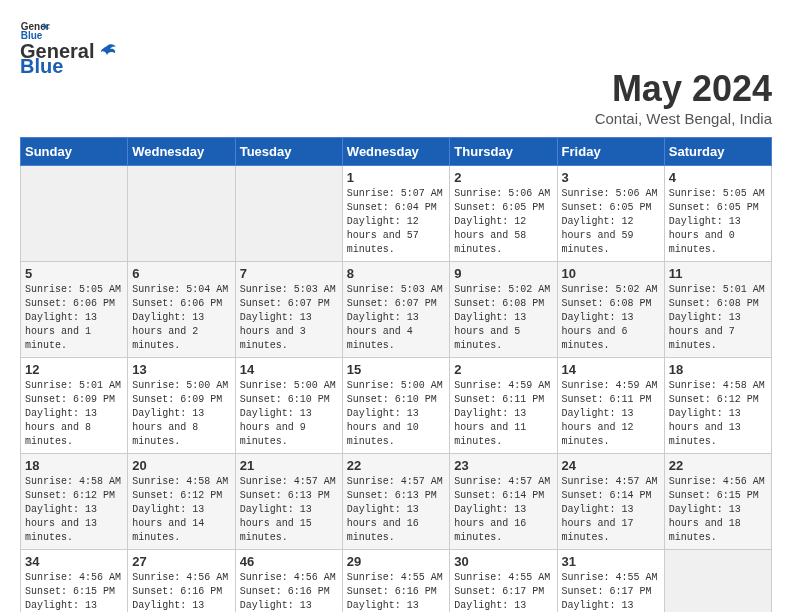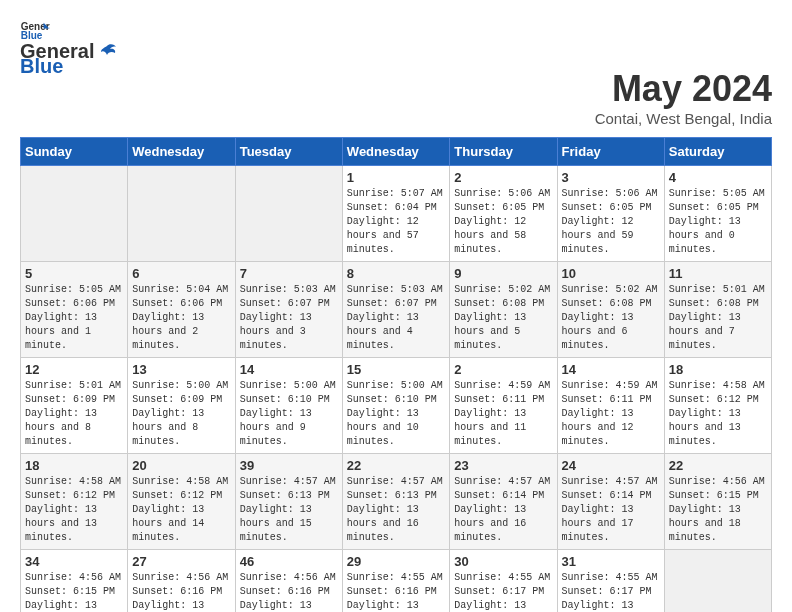--- a/index.html
+++ b/index.html
@@ -207,21 +207,21 @@
       <tr>
         <td>
           <div class="day-num">18</div>
           <div class="day-info">Sunrise: 4:58 AM<br>Sunset: 6:12 PM<br>Daylight: 13 hours and 13 minutes.</div>
         </td>
         <td>
           <div class="day-num">20</div>
           <div class="day-info">Sunrise: 4:58 AM<br>Sunset: 6:12 PM<br>Daylight: 13 hours and 14 minutes.</div>
         </td>
         <td>
-          <div class="day-num">39</div>
+          <div class="day-num">21</div>
           <div class="day-info">Sunrise: 4:57 AM<br>Sunset: 6:13 PM<br>Daylight: 13 hours and 15 minutes.</div>
         </td>
         <td>
           <div class="day-num">22</div>
           <div class="day-info">Sunrise: 4:57 AM<br>Sunset: 6:13 PM<br>Daylight: 13 hours and 16 minutes.</div>
         </td>
         <td>
           <div class="day-num">23</div>
           <div class="day-info">Sunrise: 4:57 AM<br>Sunset: 6:14 PM<br>Daylight: 13 hours and 16 minutes.</div>
         </td>

